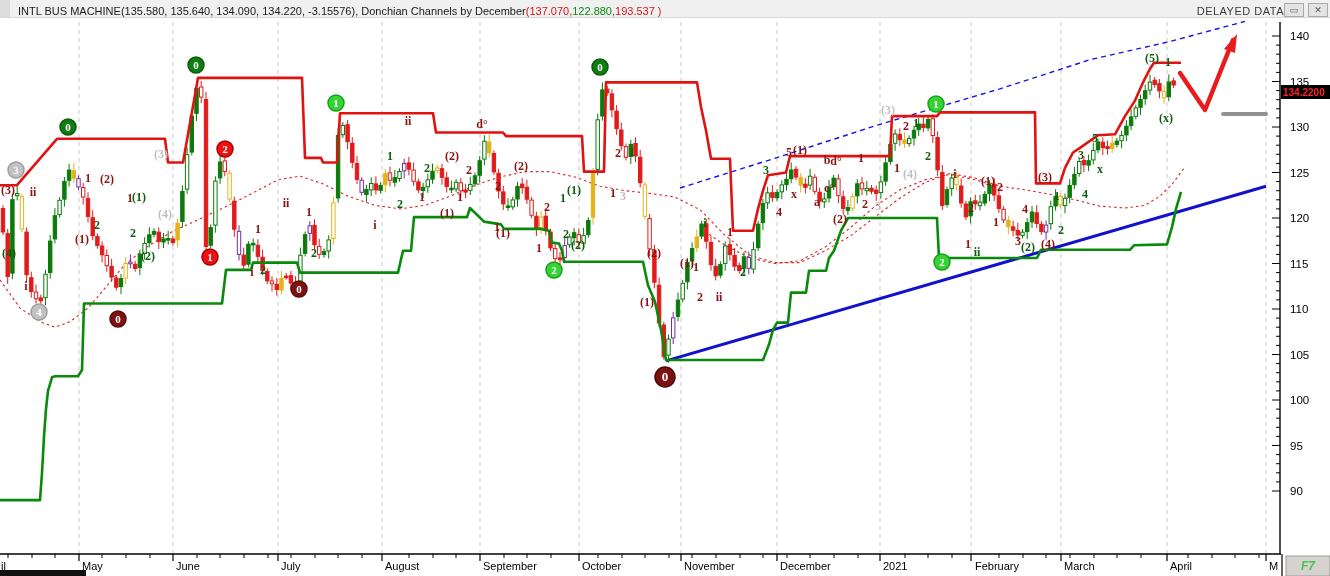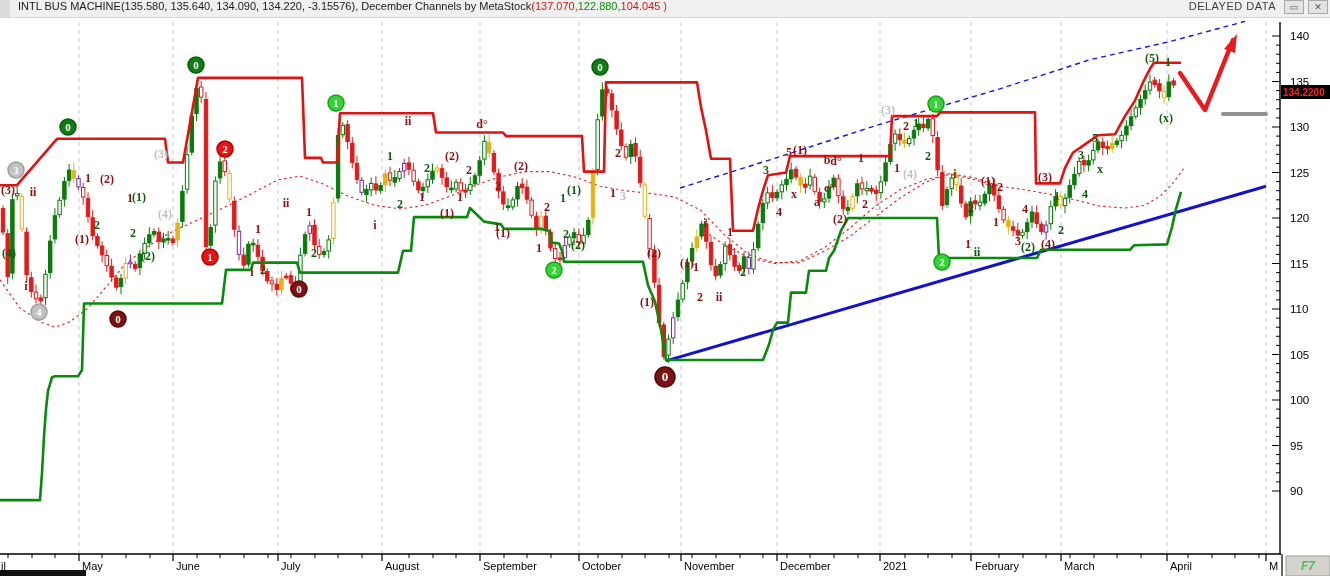--- a/index.html
+++ b/index.html
@@ -1,42 +1,42 @@
 <!DOCTYPE html>
 <html><head>
 <meta charset="utf-8">
 <style>
   html,body{margin:0;padding:0;background:#888;}
   *{box-sizing:border-box;}
   #stage{position:relative;width:1330px;height:576px;background:#ffffff;overflow:hidden;
          font-family:"Liberation Sans",sans-serif;}
   #titlebar{position:absolute;left:0;top:0;width:1330px;height:18px;background:#f0f0f0;
-            border-bottom:1px solid #d9d9d9;display:flex;align-items:flex-start;z-index:5;
+            border-bottom:1px solid #d9d9d9;display:flex;align-items:flex-end;z-index:5;
             font-size:11px;color:#1a1a1a;white-space:nowrap;}
   #titlebar .edge{width:10px;height:18px;background:#dcdcdc;margin-right:8px;}
   #titlebar .tred{color:#d91616;} #titlebar .tgreen{color:#0e8a0e;}
   #titlebar .spacer{flex:1;}
-  .delayed{color:#3c3c3c;letter-spacing:.5px;margin-right:8px;}
+  .delayed{color:#3c3c3c;letter-spacing:.5px;}
   .winbtn{width:20px;height:14px;background:#e3e3e3;border:1px solid #a9a9a9;color:#555;
           font-size:9px;line-height:12px;text-align:center;margin-right:4px;cursor:default;}
   #chartsvg{position:absolute;left:0;top:0;z-index:1;}
 </style>
 </head>
 <body>
 
 <div id="stage">
 
   <div id="titlebar">
     <div class="edge"></div>
     <span>INTL BUS MACHINE </span>
     <span>(135.580, 135.640, 134.090, 134.220, -3.15576)</span>
-    <span>, December Channels by MetaStock </span>
+    <span>, Donchian Channels by December </span>
     <span class="tred">(137.070, </span>
     <span class="tgreen">122.880, </span>
-    <span class="tred">104.045 )</span>
+    <span class="tred">193.537 )</span>
     <span class="spacer"></span>
     <span class="delayed">DELAYED DATA</span>
     <div class="winbtn">▭</div>
     <div class="winbtn" style="margin-right:2px">✕</div>
   </div>
 
   <svg id="chartsvg" width="1330" height="576" viewBox="0 0 1330 576">
       <g>
         <line x1="79" y1="22" x2="79" y2="554" stroke="#c9c9c9" stroke-width="1" stroke-dasharray="4 4"></line>
         <line x1="173" y1="22" x2="173" y2="554" stroke="#c9c9c9" stroke-width="1" stroke-dasharray="4 4"></line>

